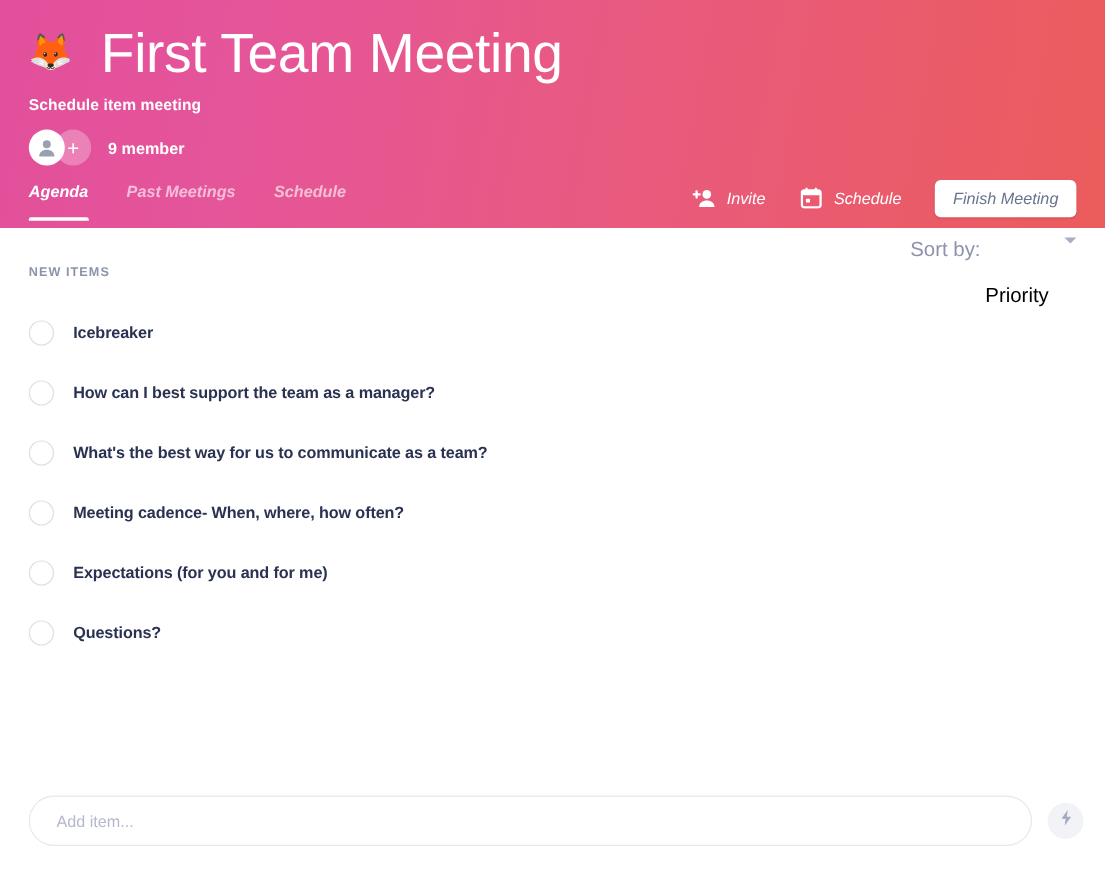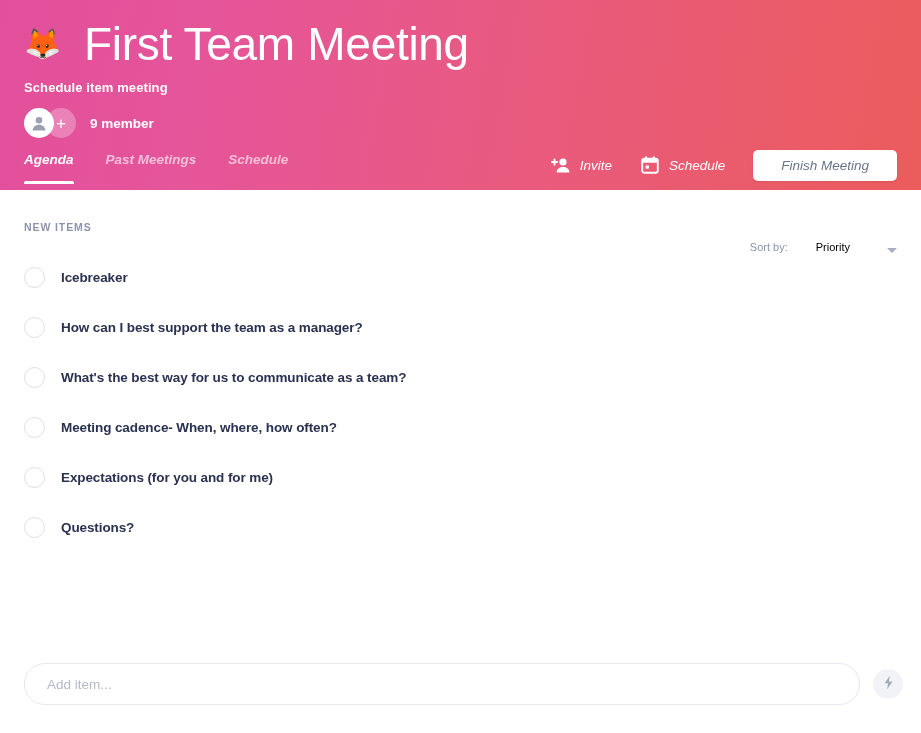--- a/index.html
+++ b/index.html
@@ -174,21 +174,21 @@
     justify-content: center;
     margin-right: 9px;
     width: 20px;
     height: 20px;
   }
   .finish-btn {
     background: #ffffff;
     color: #68748c;
     font-size: 13.5px;
     border-radius: 5px;
-    padding: 8px 28px;
+    padding: 8px 15px;
     margin-right: 0;
     box-shadow: 0 1px 2px rgba(0,0,0,0.08);
     white-space: nowrap;
   }
 
   
   .content {
     flex: 1 1 auto;
     position: relative;
     background: #ffffff;
@@ -205,25 +205,24 @@
   }
   .section-label {
     font-size: 10.5px;
     font-weight: bold;
     letter-spacing: 0.9px;
     color: #8d93ab;
     text-align: right;
   }
   .sort-control {
     display: flex;
-    align-items: flex-end;
-    font-size: 11px;
+    align-items: flex-start;
+    font-size: 17px;
     color: #8d93ab;
     white-space: nowrap;
-    gap: 24px;
   }
   .sort-label { margin-right: 4px; }
   .sort-value { font-weight: normal; color: #000000; margin-top: 39px; }
   .sort-caret {
     margin-left: 13px;
     width: 0;
     height: 0;
     border-left: 5px solid transparent;
     border-right: 5px solid transparent;
     border-top: 5px solid #a8aec4;

